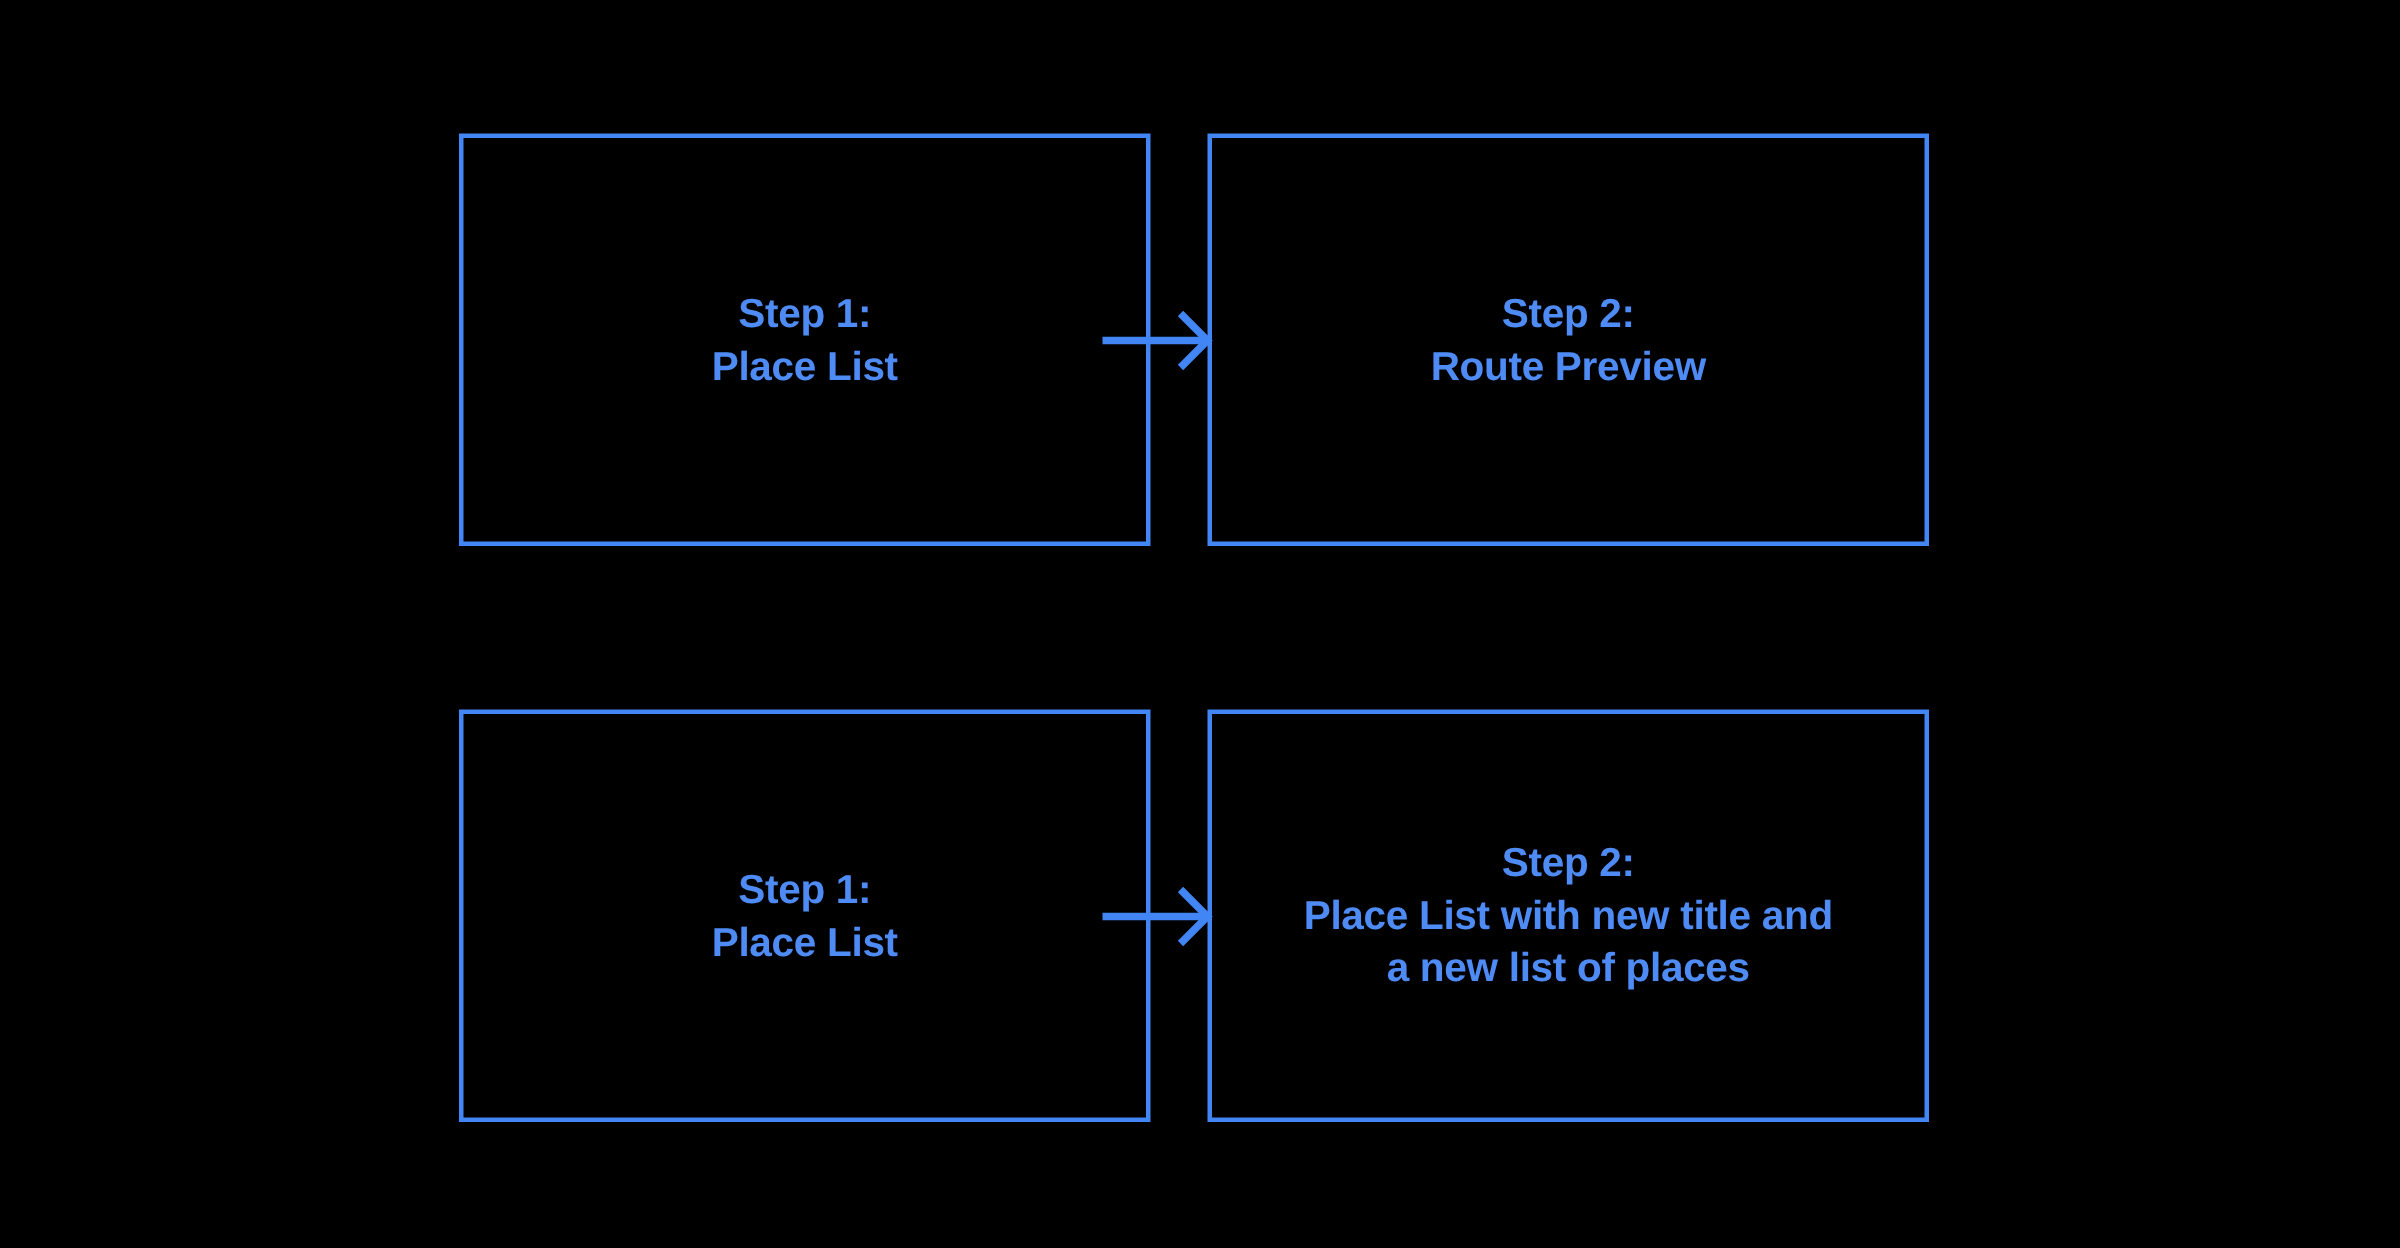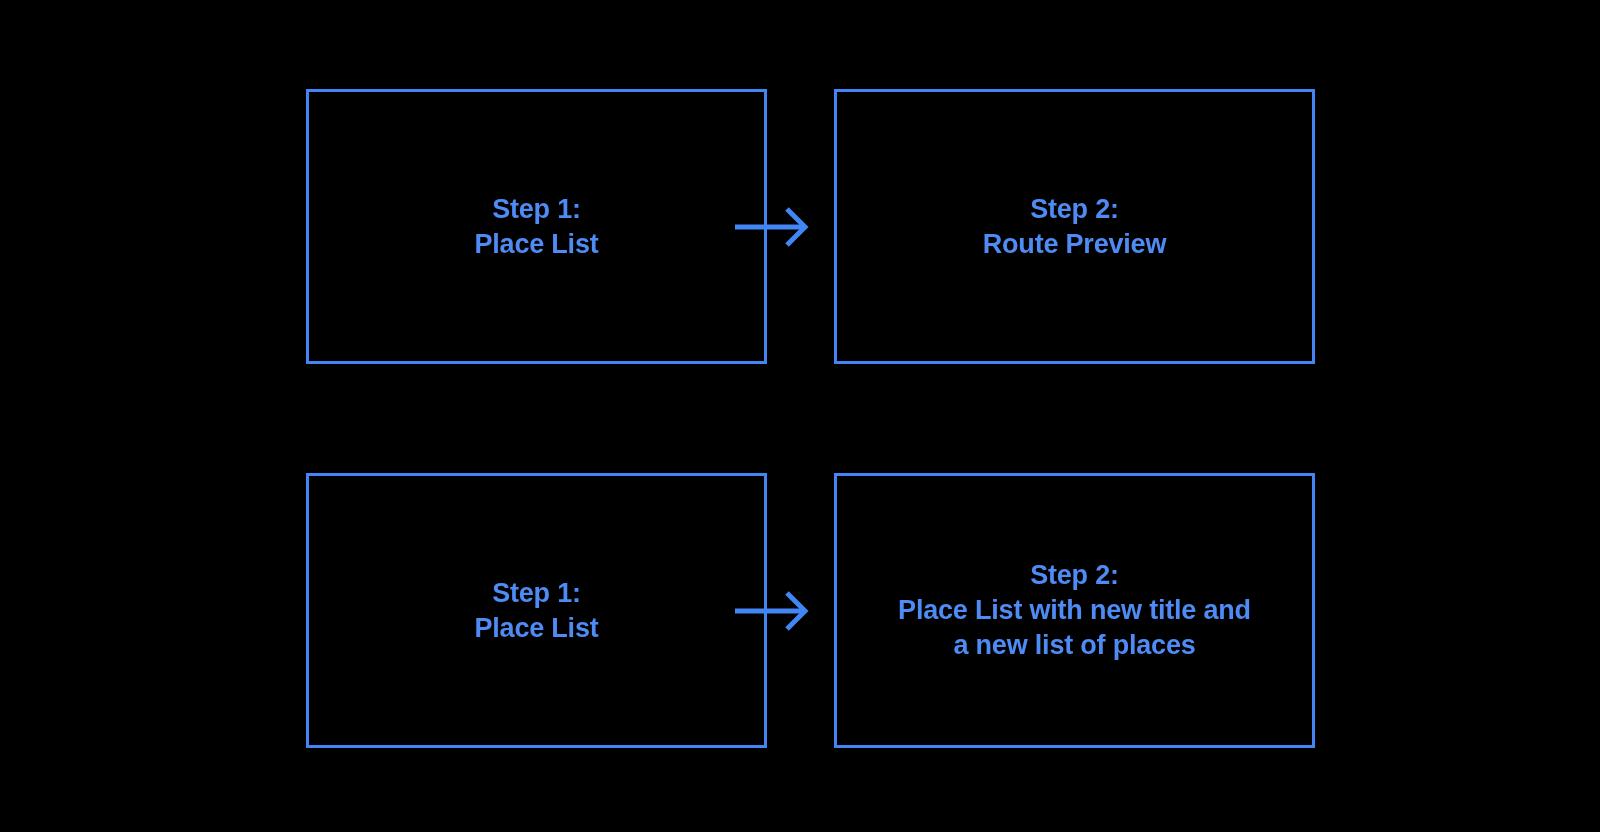--- a/index.html
+++ b/index.html
@@ -32,21 +32,21 @@
     top: 0;
     height: 275px;
     box-sizing: border-box;
     border: 3px solid #4285F4;
     background: transparent;
     display: flex;
     align-items: center;
     justify-content: center;
   }
   .step-box.box-left  { left: 306px; width: 461px; }
-  .step-box.box-right { left: 834px; width: 481px; }
+  .step-box.box-right { left: 805px; width: 481px; }
 
   .step-label {
     color: #4E8BF5;
     font-family: "Liberation Sans", sans-serif;
     font-weight: bold;
     font-size: 27px;
     line-height: 35px;
     text-align: center;
     letter-spacing: -0.2px;
     white-space: pre-line;

